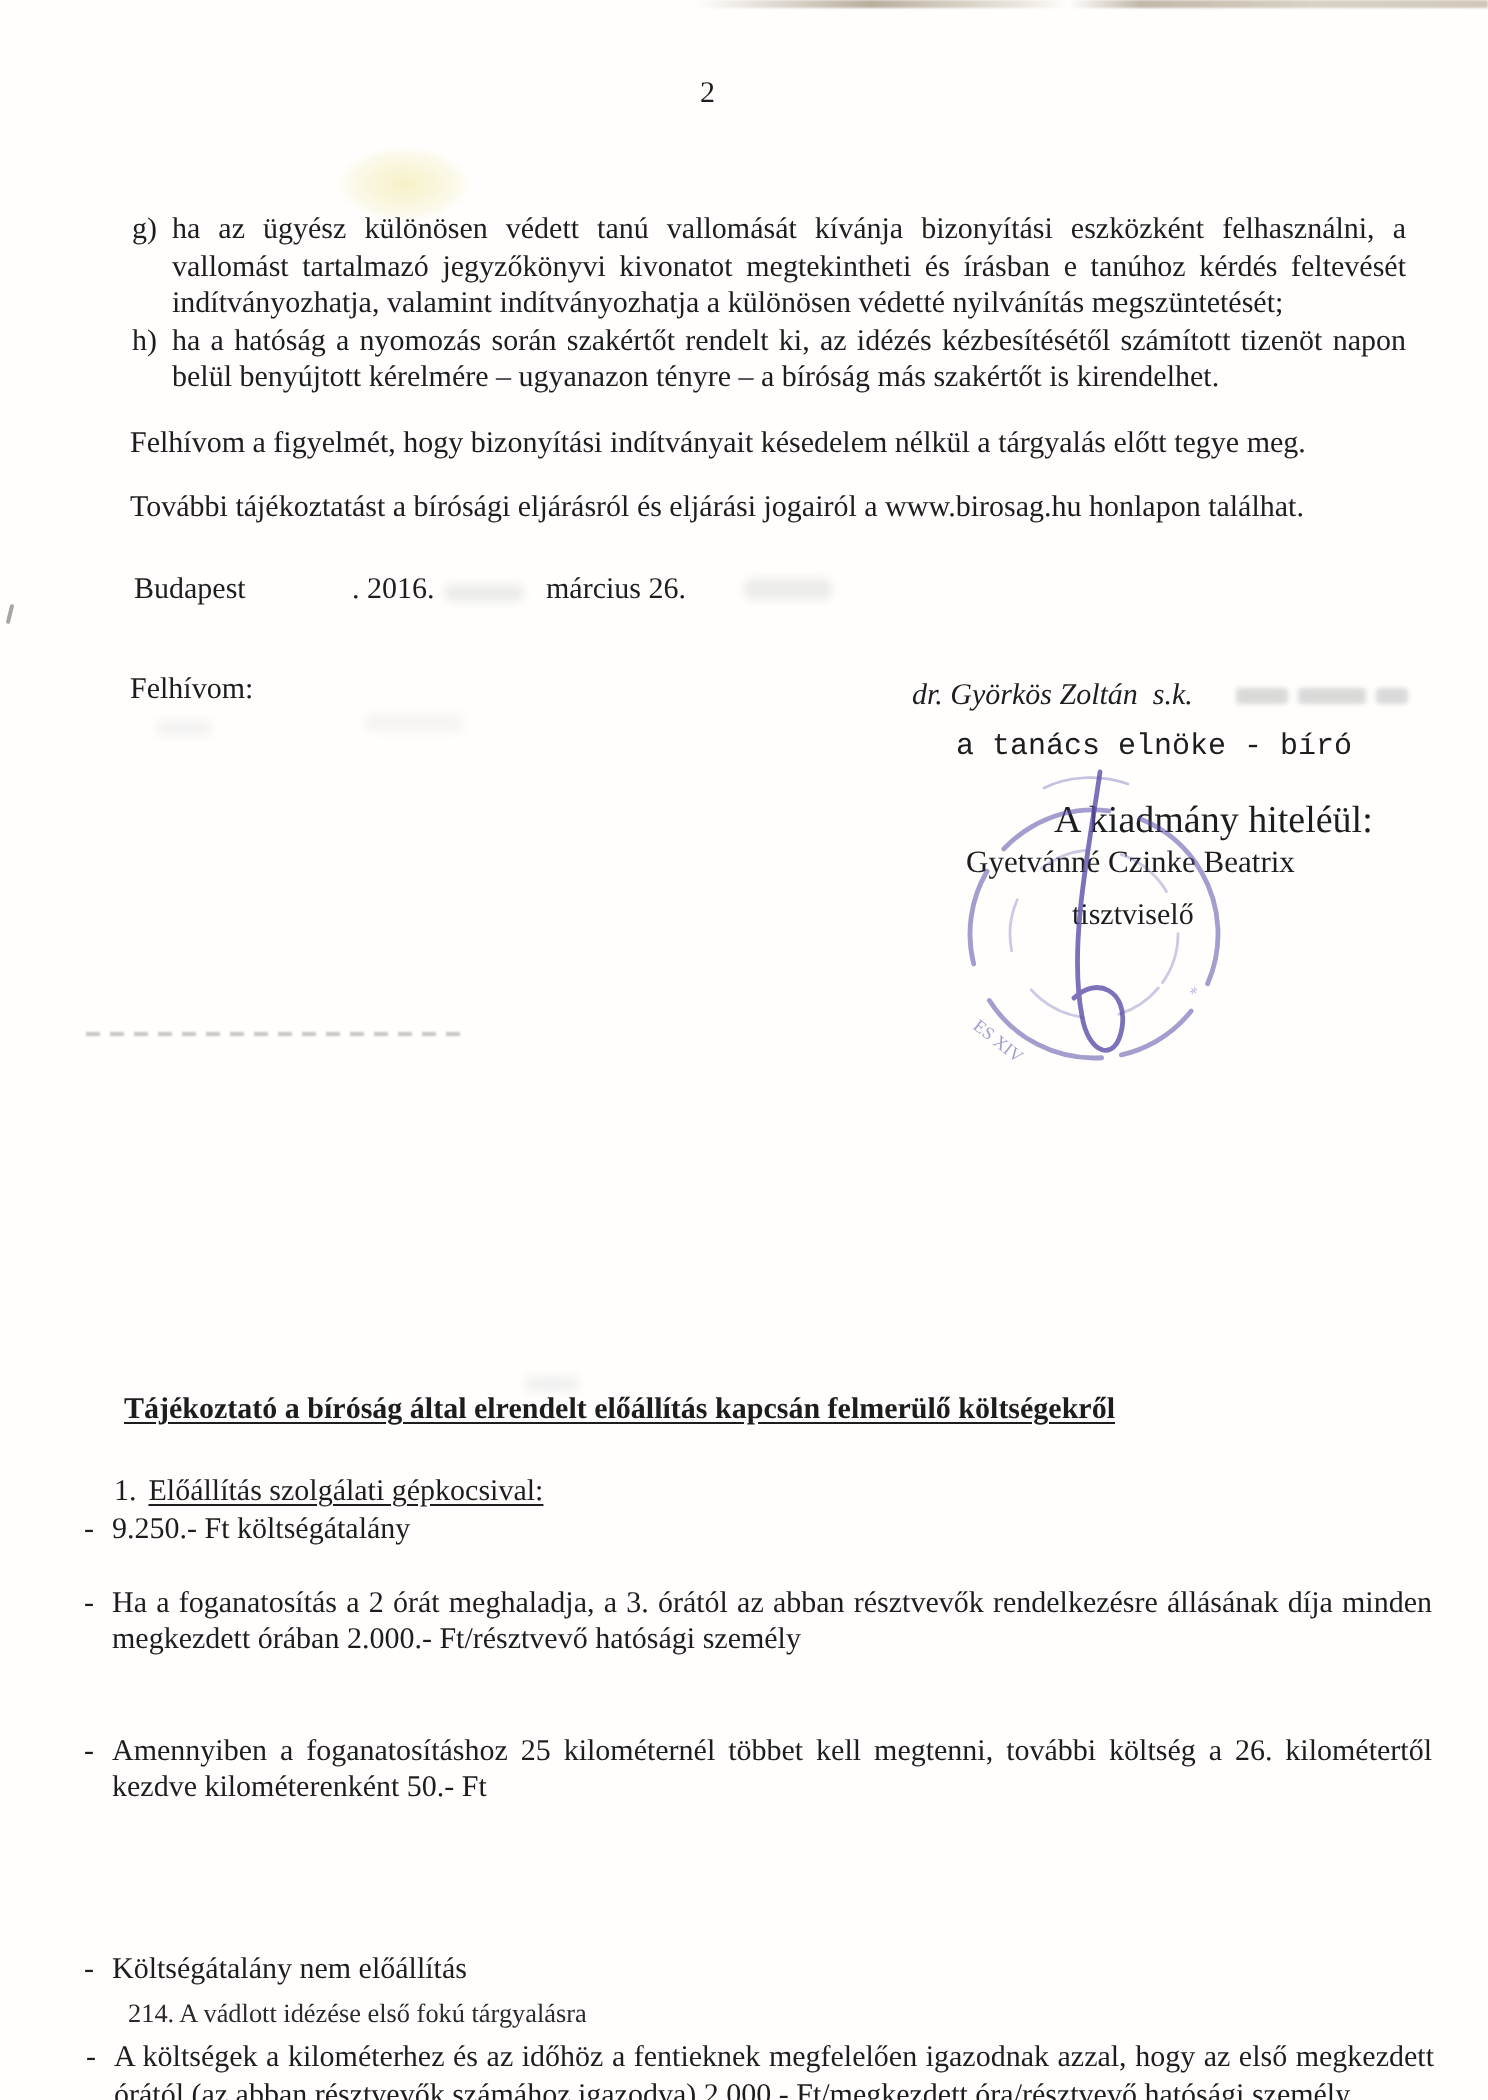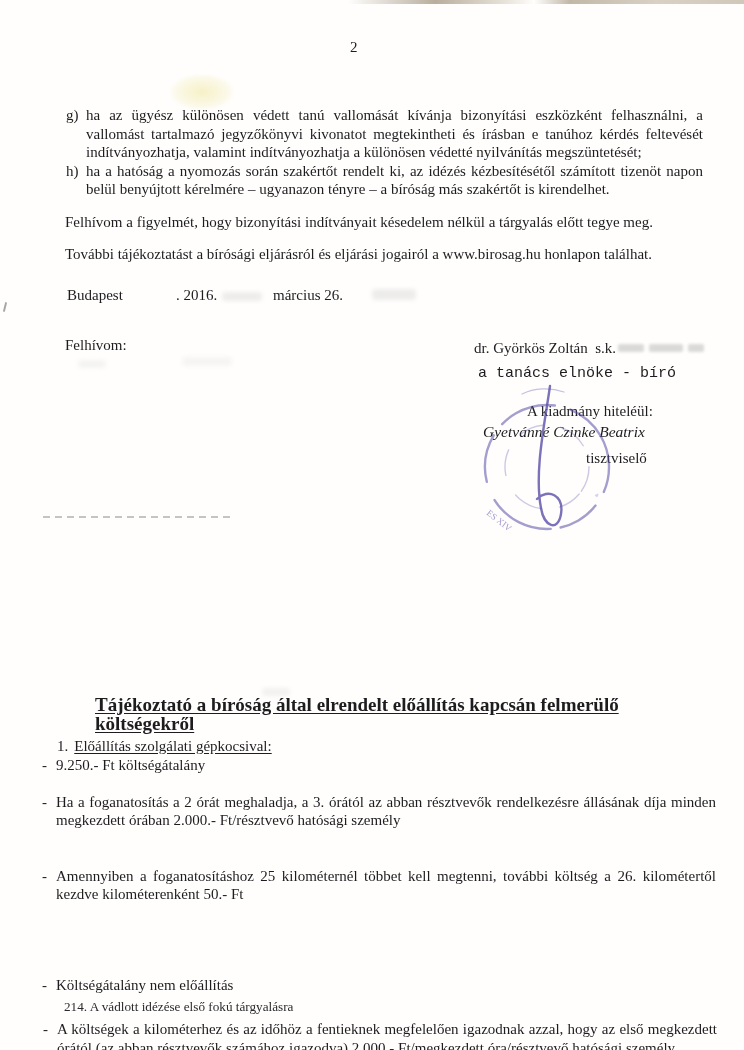--- a/index.html
+++ b/index.html
@@ -53,34 +53,33 @@
   .li{position:relative;padding-left:20px;margin:0;}
   .li .marker{position:absolute;left:0;top:0;}
   .para-1{left:65px;top:213px;width:638px;}
   .para-2{left:65px;top:245px;width:638px;}
 
   .dateline-city{left:67px;top:286px;}
   .dateline-year{left:160px;top:286px;margin-left:16px;}
   .dateline-day{left:273px;top:286px;}
 
   .addressee{left:65px;top:336px;}
-  .judge-name{left:474px;top:339px;white-space:pre;}
+  .judge-name{left:456px;top:339px;white-space:pre;font-style:italic;}
   .judge-title{left:478px;top:365px;font-family:Liberation Mono, monospace;}
-  .attestation{left:527px;top:402px;font-size:15px;}
-  .clerk-name{left:483px;top:423px;font-size:15.5px;font-style:italic;}
-  .clerk-title{left:586px;top:449px;}
+  .attestation{left:527px;top:402px;font-size:19px;}
+  .clerk-name{left:483px;top:423px;font-size:15.5px;}
+  .clerk-title{left:536px;top:449px;}
 
   .stamp-svg{left:452px;top:382px;}
 
   .info-heading{
     left:62px;top:696px;width:560px;
-    font-weight:bold;font-size:19px;
+    font-weight:bold;font-size:15px;
     text-decoration:underline;
     text-underline-offset:2px;
-    margin-left:33px;
   }
   .sec-title{white-space:nowrap;}
   .sec-title .num{margin-right:6px;}
   .sec-title .t{text-decoration:underline;text-underline-offset:2px;}
   .s1-title{left:57px;top:737px;}
   .s2-title{left:57px;top:861px;}
 
   .bullet{position:relative;padding-left:15px;width:660px;}
   .bullet .dash{position:absolute;left:1px;top:0;}
   .s1-b1{left:41px;top:756px;}

